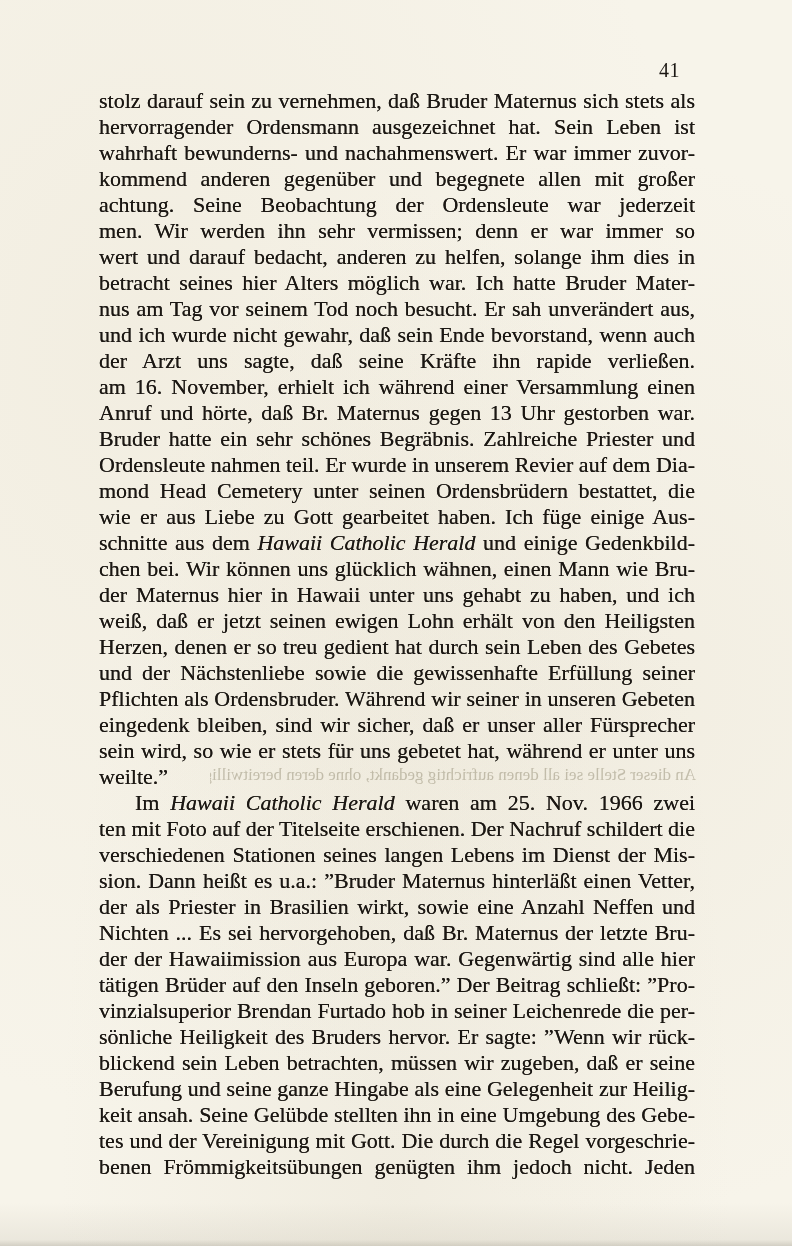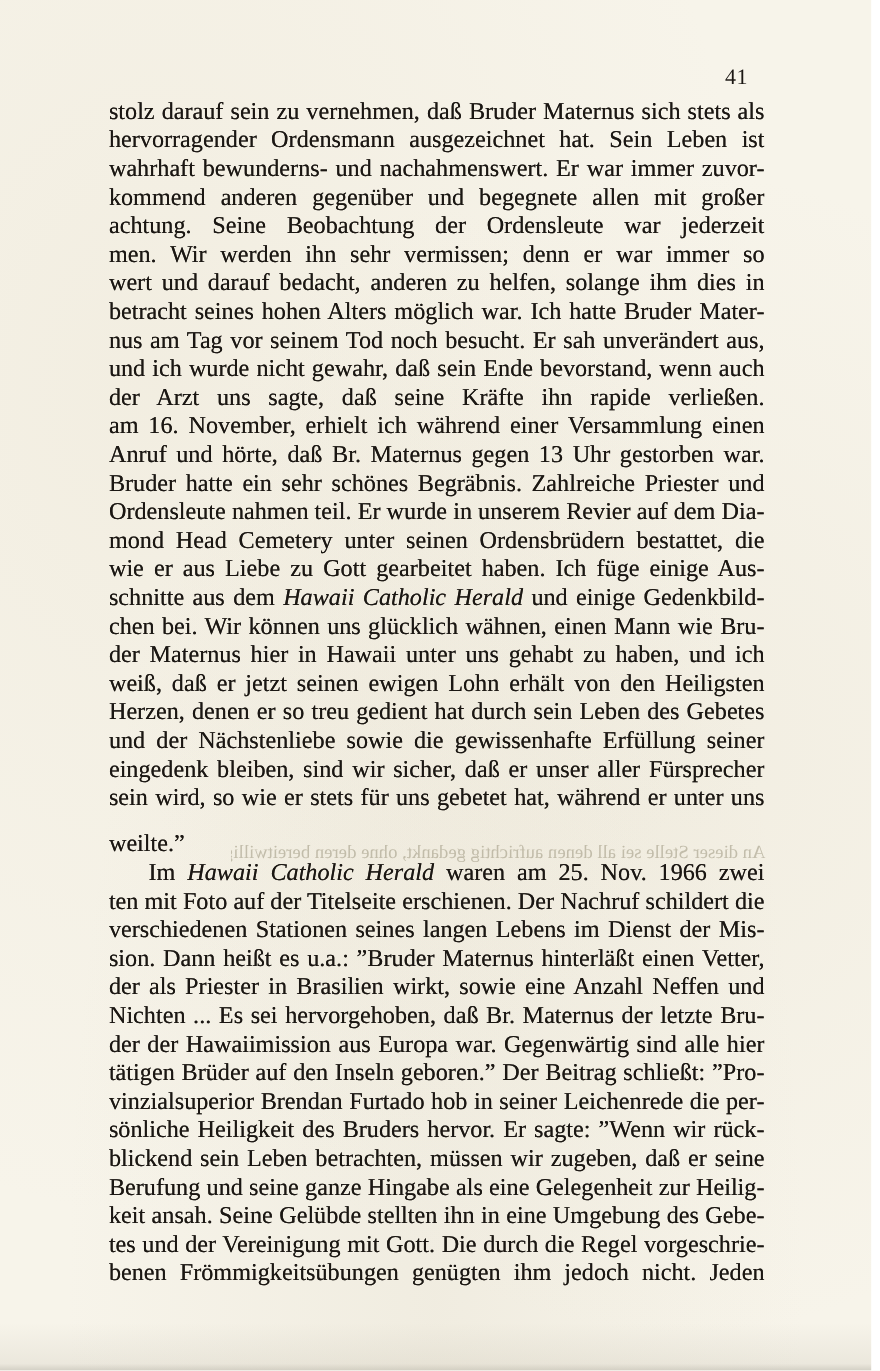--- a/index.html
+++ b/index.html
@@ -42,21 +42,20 @@
   .ln {
     height: 26px;
     overflow: hidden;
     text-align: justify;
     text-align-last: justify;
     -moz-text-align-last: justify;
   }
   .ln.nojust {
     text-align: left;
     text-align-last: left;
-    margin-top: 16px;
   }
   .ln.indent {
     text-indent: 36px;
   }
   .ln i { font-style: italic; }
   .ghost {
     position: absolute;
     left: 210px;
     top: 764px;
     width: 486px;
@@ -80,36 +79,37 @@
   <div class="ghost">An dieser Stelle sei all denen aufrichtig gedankt, ohne deren bereitwillige</div>
 
   <div class="textblock">
     <div class="ln">stolz darauf sein zu vernehmen, daß Bruder Maternus sich stets als</div>
     <div class="ln">hervorragender Ordensmann ausgezeichnet hat. Sein Leben ist</div>
     <div class="ln">wahrhaft bewunderns- und nachahmenswert. Er war immer zuvor-</div>
     <div class="ln">kommend anderen gegenüber und begegnete allen mit großer Hoch-</div>
     <div class="ln">achtung. Seine Beobachtung der Ordensleute war jederzeit vollkom-</div>
     <div class="ln">men. Wir werden ihn sehr vermissen; denn er war immer so liebens-</div>
     <div class="ln">wert und darauf bedacht, anderen zu helfen, solange ihm dies in An-</div>
-    <div class="ln">betracht seines hohen Alters möglich war. Ich hatte Bruder Mater-</div>
+    <div class="ln">betracht seines hier Alters möglich war. Ich hatte Bruder Mater-</div>
     <div class="ln">nus am Tag vor seinem Tod noch besucht. Er sah unverändert aus,</div>
     <div class="ln">und ich wurde nicht gewahr, daß sein Ende bevorstand, wenn auch</div>
     <div class="ln">der Arzt uns sagte, daß seine Kräfte ihn rapide verließen. Mittwoch,</div>
     <div class="ln">am 16. November, erhielt ich während einer Versammlung einen</div>
     <div class="ln">Anruf und hörte, daß Br. Maternus gegen 13 Uhr gestorben war.</div>
     <div class="ln">Bruder hatte ein sehr schönes Begräbnis. Zahlreiche Priester und</div>
     <div class="ln">Ordensleute nahmen teil. Er wurde in unserem Revier auf dem Dia-</div>
     <div class="ln">mond Head Cemetery unter seinen Ordensbrüdern bestattet, die alle</div>
     <div class="ln">wie er aus Liebe zu Gott gearbeitet haben. Ich füge einige Aus-</div>
     <div class="ln"><span>schnitte aus dem </span><i>Hawaii Catholic Herald</i><span> und einige Gedenkbild-</span></div>
     <div class="ln">chen bei. Wir können uns glücklich wähnen, einen Mann wie Bru-</div>
     <div class="ln">der Maternus hier in Hawaii unter uns gehabt zu haben, und ich</div>
     <div class="ln">weiß, daß er jetzt seinen ewigen Lohn erhält von den Heiligsten</div>
     <div class="ln">Herzen, denen er so treu gedient hat durch sein Leben des Gebetes</div>
     <div class="ln">und der Nächstenliebe sowie die gewissenhafte Erfüllung seiner</div>
+    <div class="ln">Pflichten als Ordensbruder. Während wir seiner in unseren Gebeten</div>
     <div class="ln">eingedenk bleiben, sind wir sicher, daß er unser aller Fürsprecher</div>
     <div class="ln">sein wird, so wie er stets für uns gebetet hat, während er unter uns</div>
     <div class="ln nojust">weilte.”</div>
     <div class="ln indent"><span>Im </span><i>Hawaii Catholic Herald</i><span> waren am 25. Nov. 1966 zwei Spal-</span></div>
     <div class="ln">ten mit Foto auf der Titelseite erschienen. Der Nachruf schildert die</div>
     <div class="ln">verschiedenen Stationen seines langen Lebens im Dienst der Mis-</div>
     <div class="ln">sion. Dann heißt es u.a.: ”Bruder Maternus hinterläßt einen Vetter,</div>
     <div class="ln">der als Priester in Brasilien wirkt, sowie eine Anzahl Neffen und</div>
     <div class="ln">Nichten ... Es sei hervorgehoben, daß Br. Maternus der letzte Bru-</div>
     <div class="ln">der der Hawaiimission aus Europa war. Gegenwärtig sind alle hier</div>

